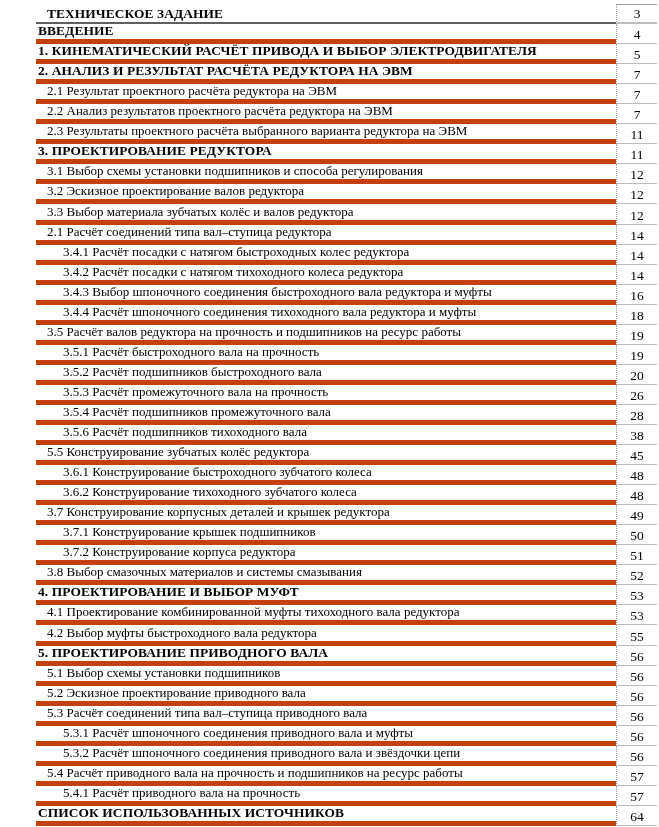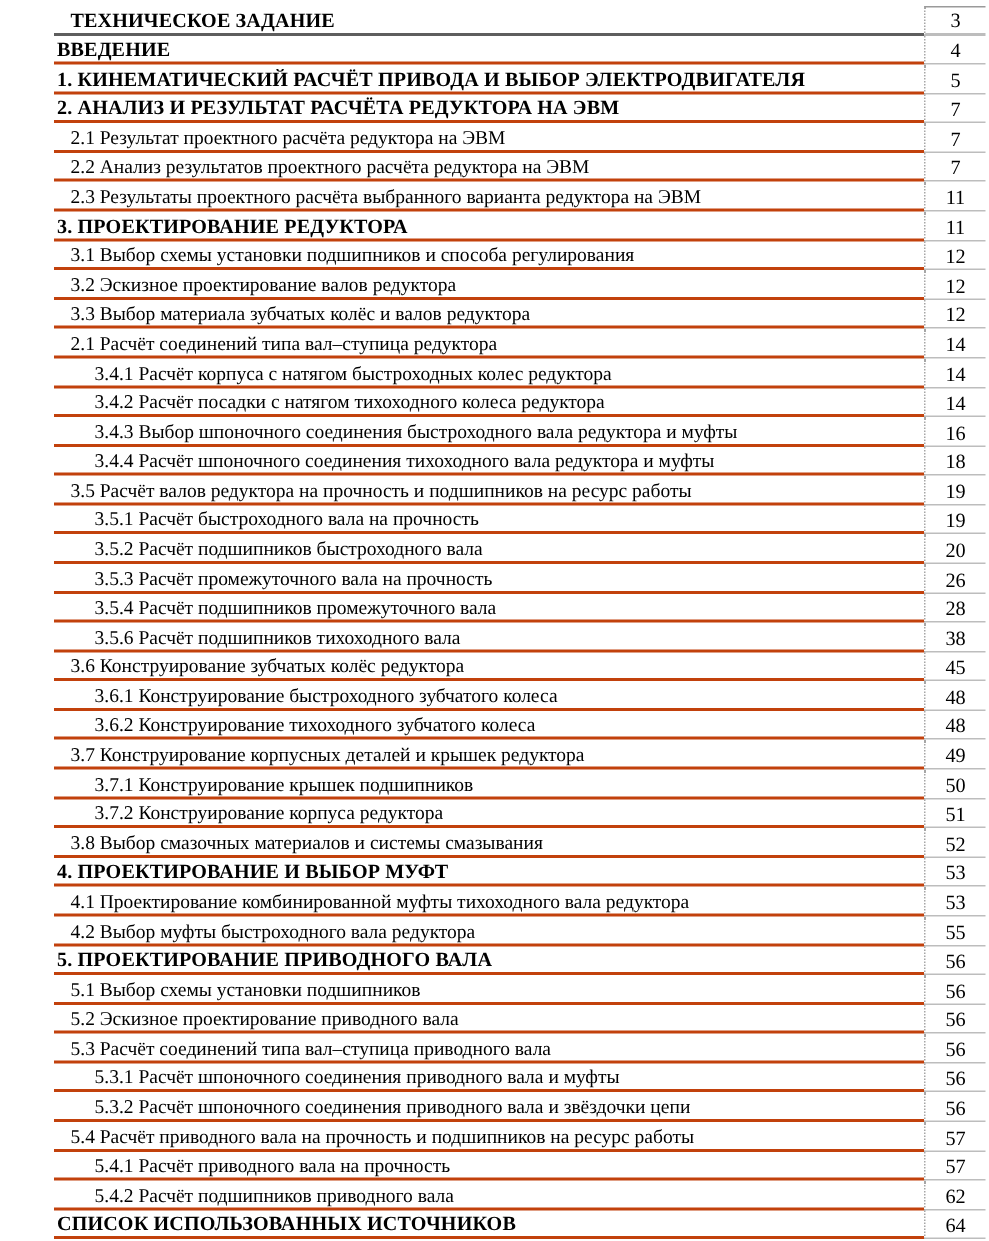--- a/index.html
+++ b/index.html
@@ -8,21 +8,21 @@
     background:#ffffff;color:#000;
     font-family:"Liberation Serif","DejaVu Serif",serif;
   }
   .toc{
     position:absolute;left:36px;top:4px;width:621px;height:822px;
     display:flex;flex-direction:column;
   }
   .row{flex:1 1 0;display:flex;min-height:0;}
   .cell{display:flex;align-items:flex-end;box-sizing:border-box;}
   .title{
-    flex:1;border-bottom:2px solid #c2410c;
+    flex:1;border-bottom:5px solid #c2410c;
     padding-bottom:1px;font-size:13px;line-height:15px;
     white-space:nowrap;overflow:hidden;
   }
   .num{
     width:41px;border-bottom:1px solid #bdbdbd;border-left:1px dotted #a6a6a6;
     justify-content:center;font-size:13.5px;line-height:15px;padding-bottom:1px;
   }
   .bold .title{font-weight:bold;font-size:13.4px;letter-spacing:.1px;}
   .ind-0 .title{padding-left:2px;}
   .ind-1 .title{padding-left:11px;}
@@ -88,21 +88,21 @@
     <div class="cell title">3.3 Выбор материала зубчатых колёс и валов редуктора</div>
     <div class="cell num">12</div>
   </div>
 
   <div class="row ind-1">
     <div class="cell title">2.1 Расчёт соединений типа вал–ступица редуктора</div>
     <div class="cell num">14</div>
   </div>
 
   <div class="row ind-2">
-    <div class="cell title">3.4.1 Расчёт корпуса с натягом быстроходных колес редуктора</div>
+    <div class="cell title">3.4.1 Расчёт посадки с натягом быстроходных колес редуктора</div>
     <div class="cell num">14</div>
   </div>
 
   <div class="row ind-2">
     <div class="cell title">3.4.2 Расчёт посадки с натягом тихоходного колеса редуктора</div>
     <div class="cell num">14</div>
   </div>
 
   <div class="row ind-2">
     <div class="cell title">3.4.3 Выбор шпоночного соединения быстроходного вала редуктора и муфты</div>
@@ -139,21 +139,21 @@
     <div class="cell num">28</div>
   </div>
 
 
   <div class="row ind-2">
     <div class="cell title">3.5.6 Расчёт подшипников тихоходного вала</div>
     <div class="cell num">38</div>
   </div>
 
   <div class="row ind-1">
-    <div class="cell title">3.6 Конструирование зубчатых колёс редуктора</div>
+    <div class="cell title">5.5 Конструирование зубчатых колёс редуктора</div>
     <div class="cell num">45</div>
   </div>
 
   <div class="row ind-2">
     <div class="cell title">3.6.1 Конструирование быстроходного зубчатого колеса</div>
     <div class="cell num">48</div>
   </div>
 
   <div class="row ind-2">
     <div class="cell title">3.6.2 Конструирование тихоходного зубчатого колеса</div>
@@ -228,22 +228,18 @@
   <div class="row ind-1">
     <div class="cell title">5.4 Расчёт приводного вала на прочность и подшипников на ресурс работы</div>
     <div class="cell num">57</div>
   </div>
 
   <div class="row ind-2">
     <div class="cell title">5.4.1 Расчёт приводного вала на прочность</div>
     <div class="cell num">57</div>
   </div>
 
-  <div class="row ind-2">
-    <div class="cell title">5.4.2 Расчёт подшипников приводного вала</div>
-    <div class="cell num">62</div>
-  </div>
 
   <div class="row ind-0 bold row-last">
     <div class="cell title">СПИСОК ИСПОЛЬЗОВАННЫХ ИСТОЧНИКОВ</div>
     <div class="cell num">64</div>
   </div>
 </div>
 
 </body></html>

